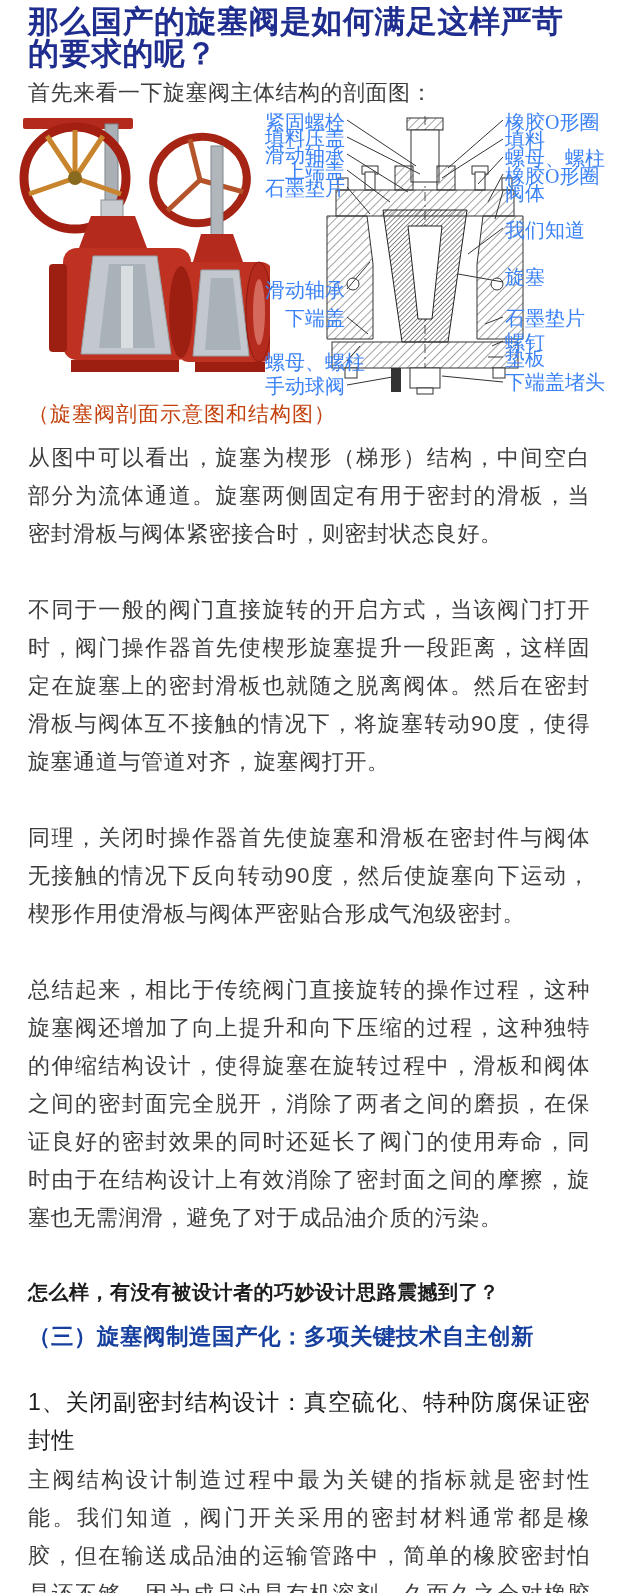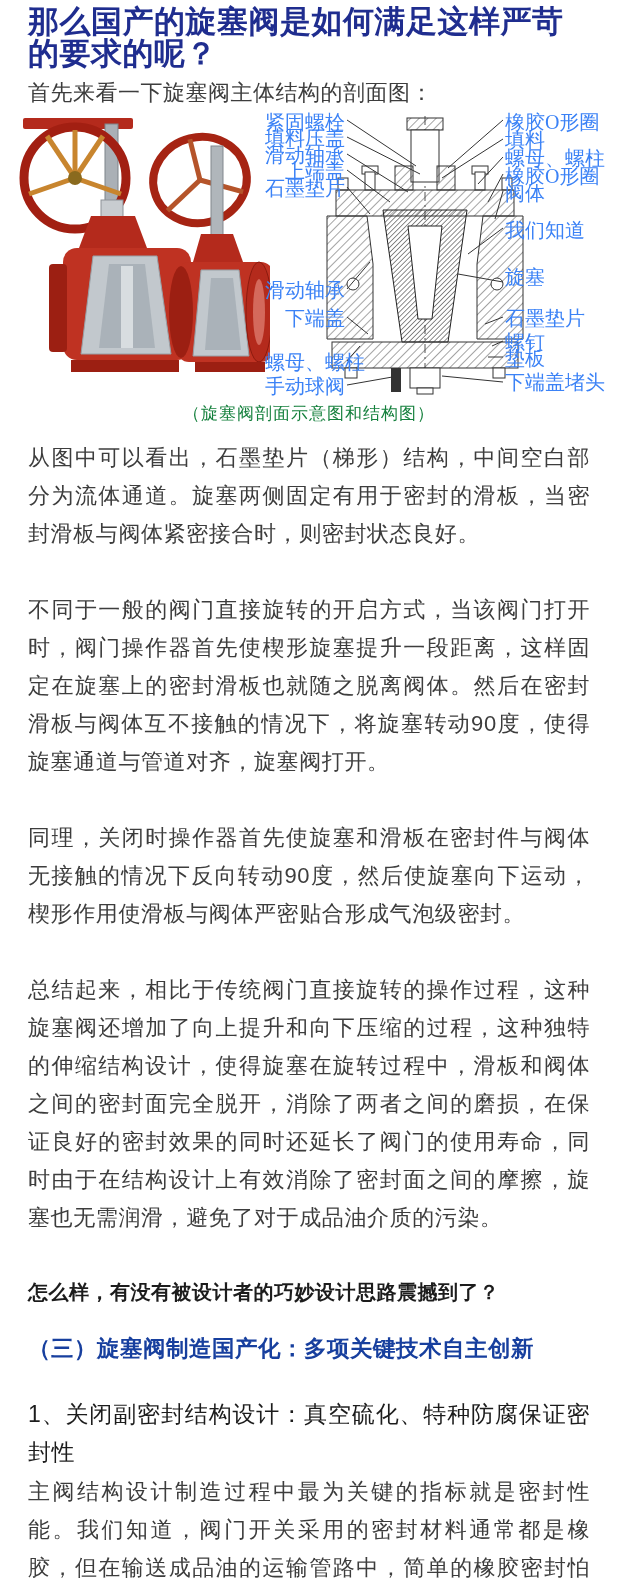--- a/index.html
+++ b/index.html
@@ -20,34 +20,34 @@
     position:relative;width:618px;height:283px;
     margin:4px 0 0 -28px;
   }
   .figure svg{position:absolute;top:0;}
   .dlabel{
     position:absolute;font-family:"Liberation Serif","DejaVu Serif",serif;
     font-size:20px;color:#3b82f6;white-space:nowrap;line-height:16px;
   }
   .dlabel.left{text-align:right;width:80px;}
   .caption{
-    text-align:center;font-size:17px;color:#15803d;
+    text-align:left;font-size:21px;color:#c2410c;
     line-height:30px;margin:2px 0 10px 0;letter-spacing:1px;
   }
   .para{
     font-size:22px;color:#3d3d3d;line-height:38px;
     margin:0 0 38px 0;letter-spacing:0.6px;text-align:justify;
   }
   .bold-question{
     font-size:20px;font-weight:bold;color:#1c1c1c;line-height:34px;
     margin:20px 0 0 0;letter-spacing:0.5px;
   }
   .h-blue{
     font-size:22.5px;font-weight:bold;color:#173f9e;line-height:32px;
-    margin:24px 0 0 0;letter-spacing:0.5px;
+    margin:12px 0 0 0;letter-spacing:0.5px;
   }
   .section-intro{
     font-size:22px;color:#3d3d3d;line-height:38px;margin:6px 0 0 0;
     letter-spacing:0.6px;text-align:justify;
   }
   .h-sub{
     font-size:23px;font-weight:normal;color:#1c1c1c;line-height:38px;
     margin:30px 0 0 0;letter-spacing:0.5px;text-align:justify;
   }
   .sub-para{
@@ -194,21 +194,21 @@
     <span class="dlabel" style="top:108px;left:505px;">我们知道</span>
     <span class="dlabel" style="top:155px;left:505px;">旋塞</span>
     <span class="dlabel" style="top:196px;left:505px;">石墨垫片</span>
     <span class="dlabel" style="top:220px;left:505px;">螺钉</span>
     <span class="dlabel" style="top:236px;left:505px;">垫板</span>
     <span class="dlabel" style="top:260px;left:505px;">下端盖堵头</span>
   </div>
 
   <div class="caption">（旋塞阀剖面示意图和结构图）</div>
 
-  <p class="para">从图中可以看出，石墨垫片（梯形）结构，中间空白部分为流体通道。旋塞两侧固定有用于密封的滑板，当密封滑板与阀体紧密接合时，则密封状态良好。</p>
+  <p class="para">从图中可以看出，旋塞为楔形（梯形）结构，中间空白部分为流体通道。旋塞两侧固定有用于密封的滑板，当密封滑板与阀体紧密接合时，则密封状态良好。</p>
   <p class="para">不同于一般的阀门直接旋转的开启方式，当该阀门打开时，阀门操作器首先使楔形旋塞提升一段距离，这样固定在旋塞上的密封滑板也就随之脱离阀体。然后在密封滑板与阀体互不接触的情况下，将旋塞转动90度，使得旋塞通道与管道对齐，旋塞阀打开。</p>
   <p class="para">同理，关闭时操作器首先使旋塞和滑板在密封件与阀体无接触的情况下反向转动90度，然后使旋塞向下运动，楔形作用使滑板与阀体严密贴合形成气泡级密封。</p>
   <p class="para">总结起来，相比于传统阀门直接旋转的操作过程，这种旋塞阀还增加了向上提升和向下压缩的过程，这种独特的伸缩结构设计，使得旋塞在旋转过程中，滑板和阀体之间的密封面完全脱开，消除了两者之间的磨损，在保证良好的密封效果的同时还延长了阀门的使用寿命，同时由于在结构设计上有效消除了密封面之间的摩擦，旋塞也无需润滑，避免了对于成品油介质的污染。</p>
 
   <p class="bold-question">怎么样，有没有被设计者的巧妙设计思路震撼到了？</p>
 
   <h2 class="h-blue">（三）旋塞阀制造国产化：多项关键技术自主创新</h2>
 
 
   <h3 class="h-sub">1、关闭副密封结构设计：真空硫化、特种防腐保证密封性</h3>

